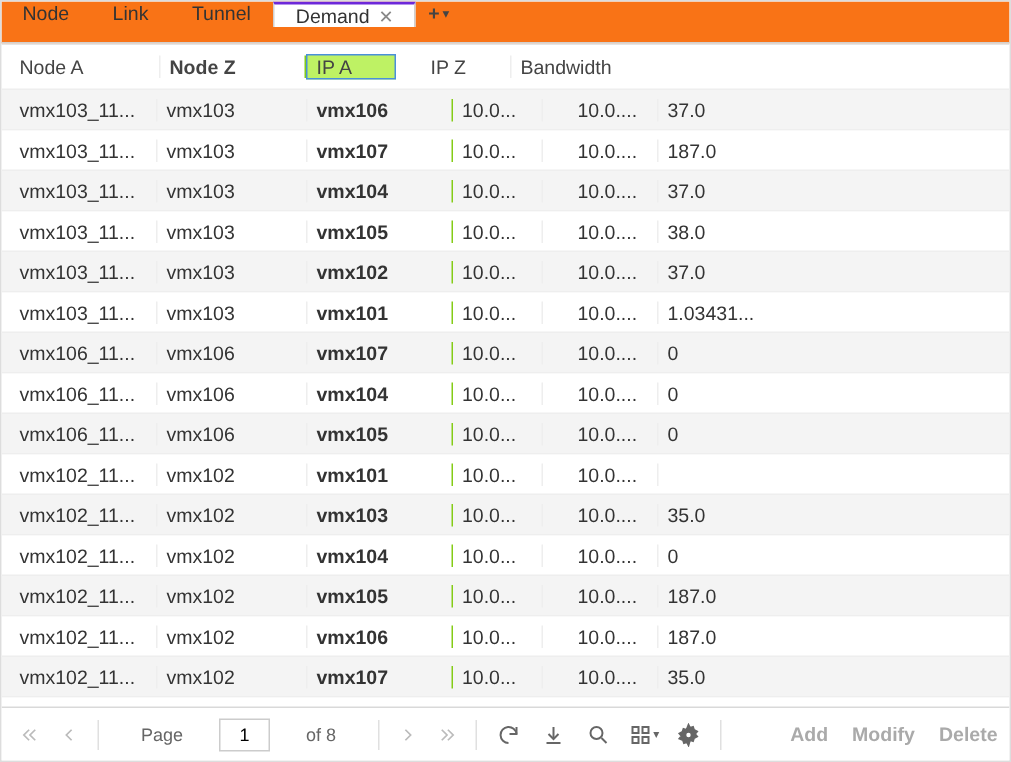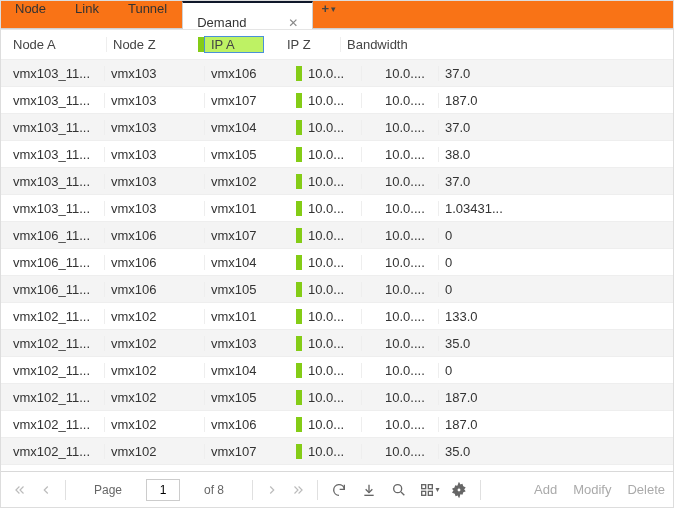--- a/index.html
+++ b/index.html
@@ -26,26 +26,25 @@
   .tab {
     display: flex; align-items: center;
     padding: 0 14px;
     font-size: 13px;
     color: #333;
     cursor: pointer;
     border-right: 1px solid transparent;
   }
   .tab.active {
     background: #fff;
-    border-top: 2px solid #0f172a;
+    border-top: 2px solid #6d28d9;
     border-left: 1px solid #d0d0d0;
     border-right: 1px solid #d0d0d0;
     margin-bottom: -1px;
-    padding-top: 12px;
-    gap: 36px;
+    padding-top: 0;
   }
   .tab-close {
     margin-left: 6px;
     font-size: 12px;
     color: #888;
   }
   .tab-add {
     display:flex; align-items:center;
     padding: 0 8px;
     color: #444; gap:2px;
@@ -68,21 +67,21 @@
   }
   .head { background: #fff; font-weight: 400; height:30px;}
   .row:nth-child(odd):not(.head) { background: #f4f4f4; }
   .row:nth-child(even):not(.head) { background: #fff; }
   .cell {
     overflow: hidden; white-space: nowrap; text-overflow: ellipsis;
     padding: 0 6px 0 6px;
   }
   .c-name { width: 98px; border-right: 1px solid #eee;}
   .c-nodea{ width: 100px; border-right: 1px solid #eee;}
-  .c-nodez{ width: 97px;  border-right: 6px solid #84cc16;}
+  .c-nodez{ width: 97px;  border-right: 1px solid #84cc16; font-weight: bold;}
   .c-ipa  { width: 60px;  border-right: 1px solid #eee;}
   .c-ipz  { width: 60px;  border-right: 1px solid #eee; margin-left: 17px;}
   .c-bw   { width: 230px;}
   .head .cell { color:#444;}
   .head .c-ipa { border: 1px solid #4a90d9; background:#bef264; margin:-1px 0;}
 
   
   .footer {
     position: absolute; bottom: 0; left: 0; right: 0;
     height: 36px;
@@ -95,21 +94,21 @@
   .pg-icon { display:inline-flex; align-items:center; justify-content:center;
     width: 22px; height: 22px; color:#bbb; cursor:pointer;}
   .sep { width:1px; height:20px; background:#e0e0e0; margin:0 4px;}
   .pg-label { color:#666; font-size:12px; margin:0 20px;}
   .pg-input { width:34px; height:22px; border:1px solid #ccc; text-align:center;
     font-size:12px;}
   .act-icon { display:inline-flex; align-items:center; justify-content:center;
     width:26px; height:26px; color:#666; cursor:pointer;}
   .right-actions { margin-left:auto; display:flex; align-items:center; gap:16px;
     color:#aaa; font-size:13px;}
-  .right-actions span { cursor:pointer; }
+  .right-actions span { cursor:pointer;font-weight:bold; }
 
   svg { width:14px; height:14px; stroke:currentColor; stroke-width:2; fill:none; }
   .act-icon svg { width:16px; height:16px; }
 </style>
 </head>
 <body>
 
 <div class="tabstrip">
   <div class="tab">
       <span>Node</span>
@@ -210,21 +209,20 @@
         <div class="cell c-ipa">10.0...</div>
         <div class="cell c-ipz">10.0....</div>
         <div class="cell c-bw">0</div>
       </div>
       <div class="row">
         <div class="cell c-name">vmx102_11...</div>
         <div class="cell c-nodea">vmx102</div>
         <div class="cell c-nodez">vmx101</div>
         <div class="cell c-ipa">10.0...</div>
         <div class="cell c-ipz">10.0....</div>
-        <div class="cell c-bw">133.0</div>
       </div>
       <div class="row">
         <div class="cell c-name">vmx102_11...</div>
         <div class="cell c-nodea">vmx102</div>
         <div class="cell c-nodez">vmx103</div>
         <div class="cell c-ipa">10.0...</div>
         <div class="cell c-ipz">10.0....</div>
         <div class="cell c-bw">35.0</div>
       </div>
       <div class="row">

